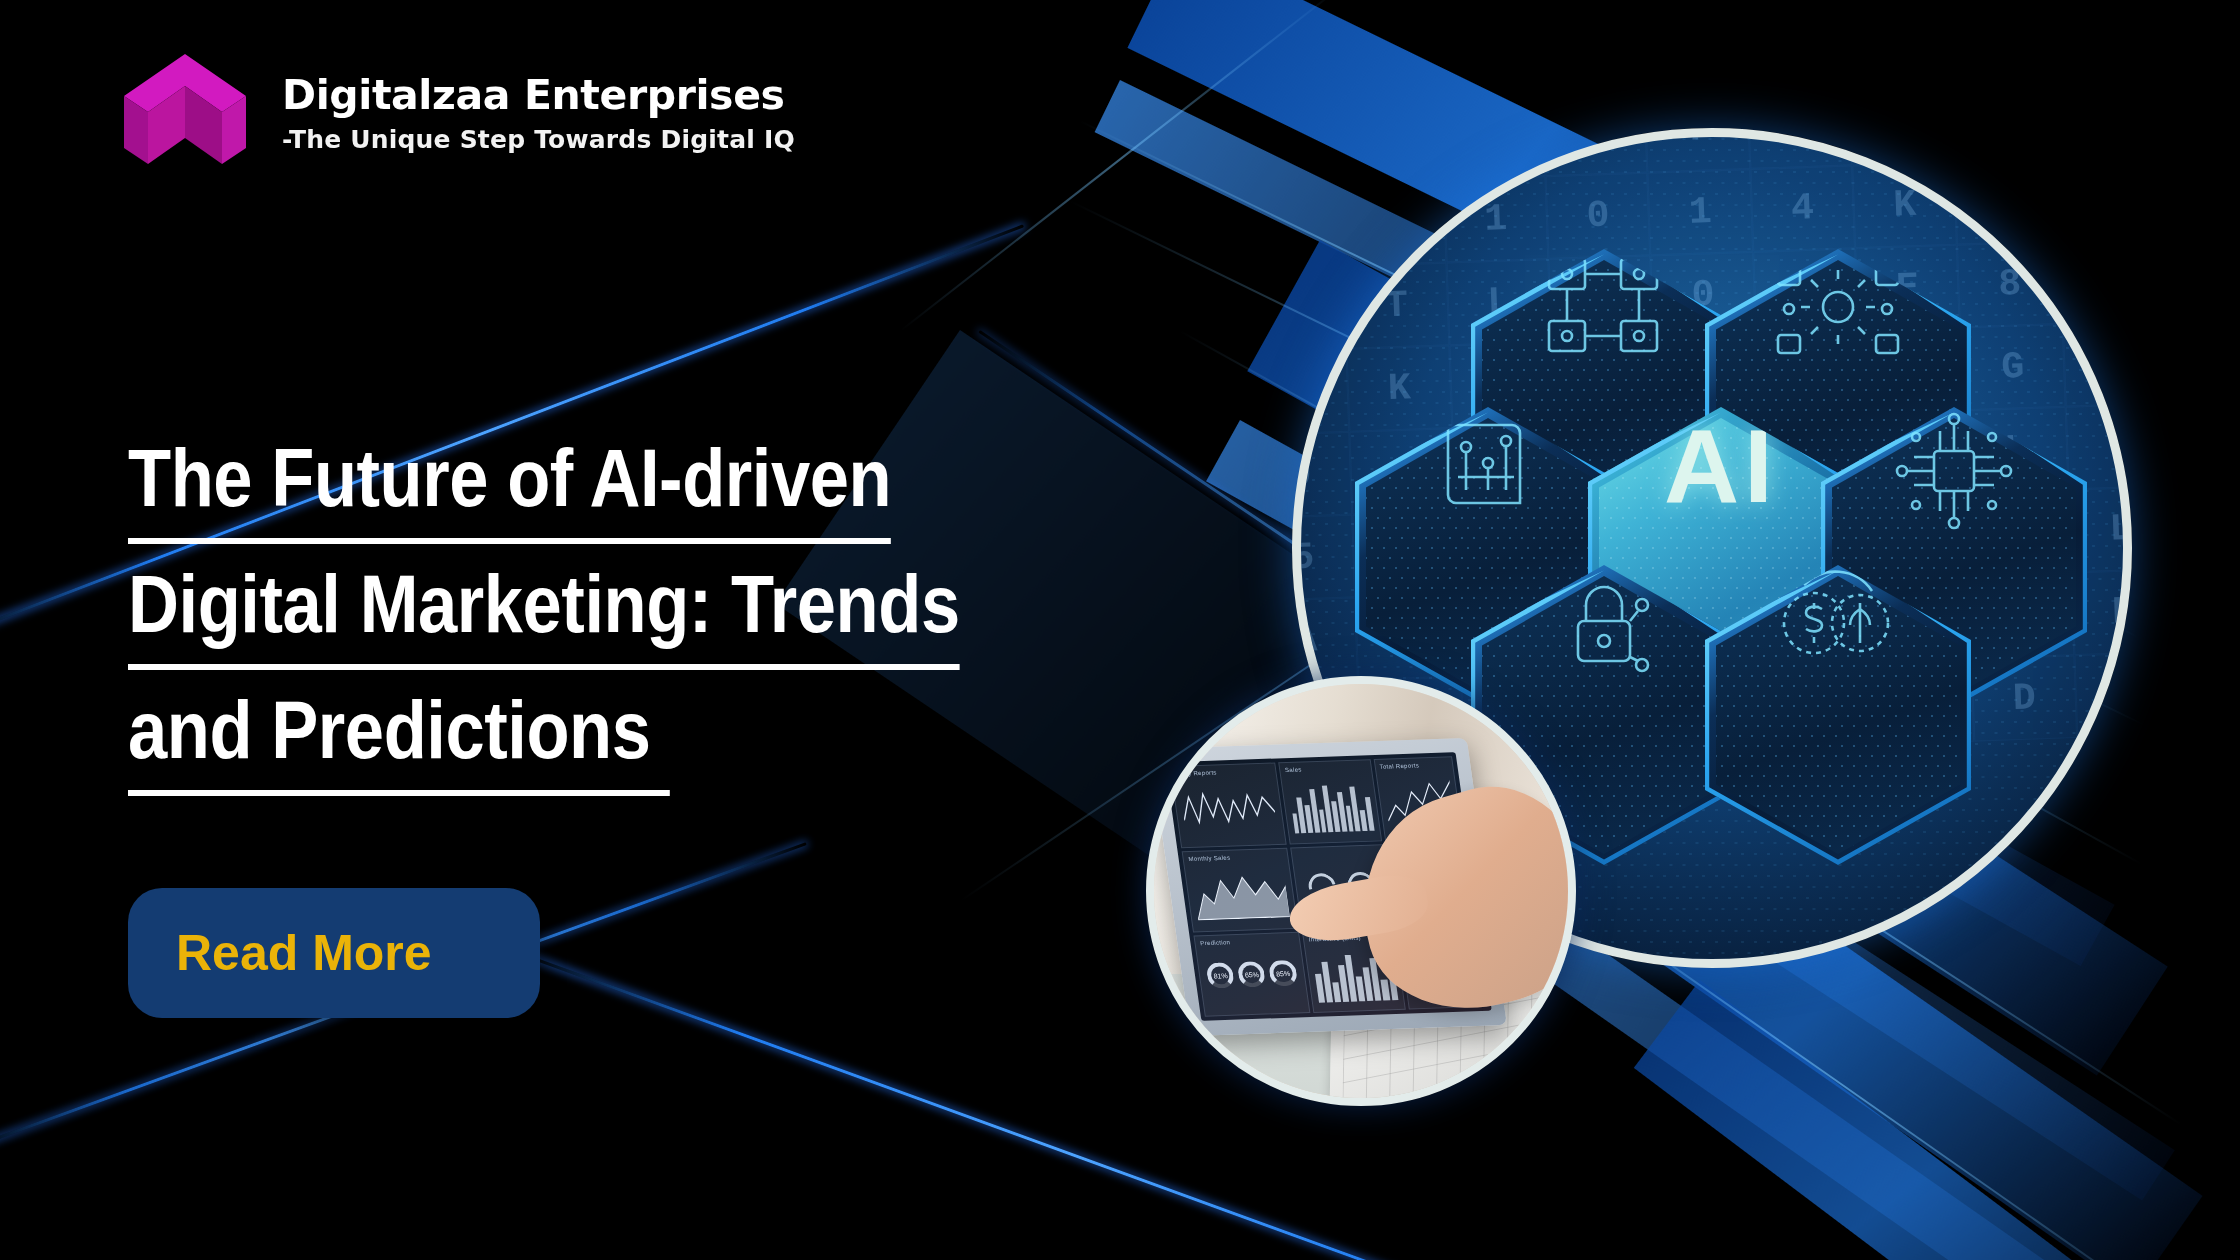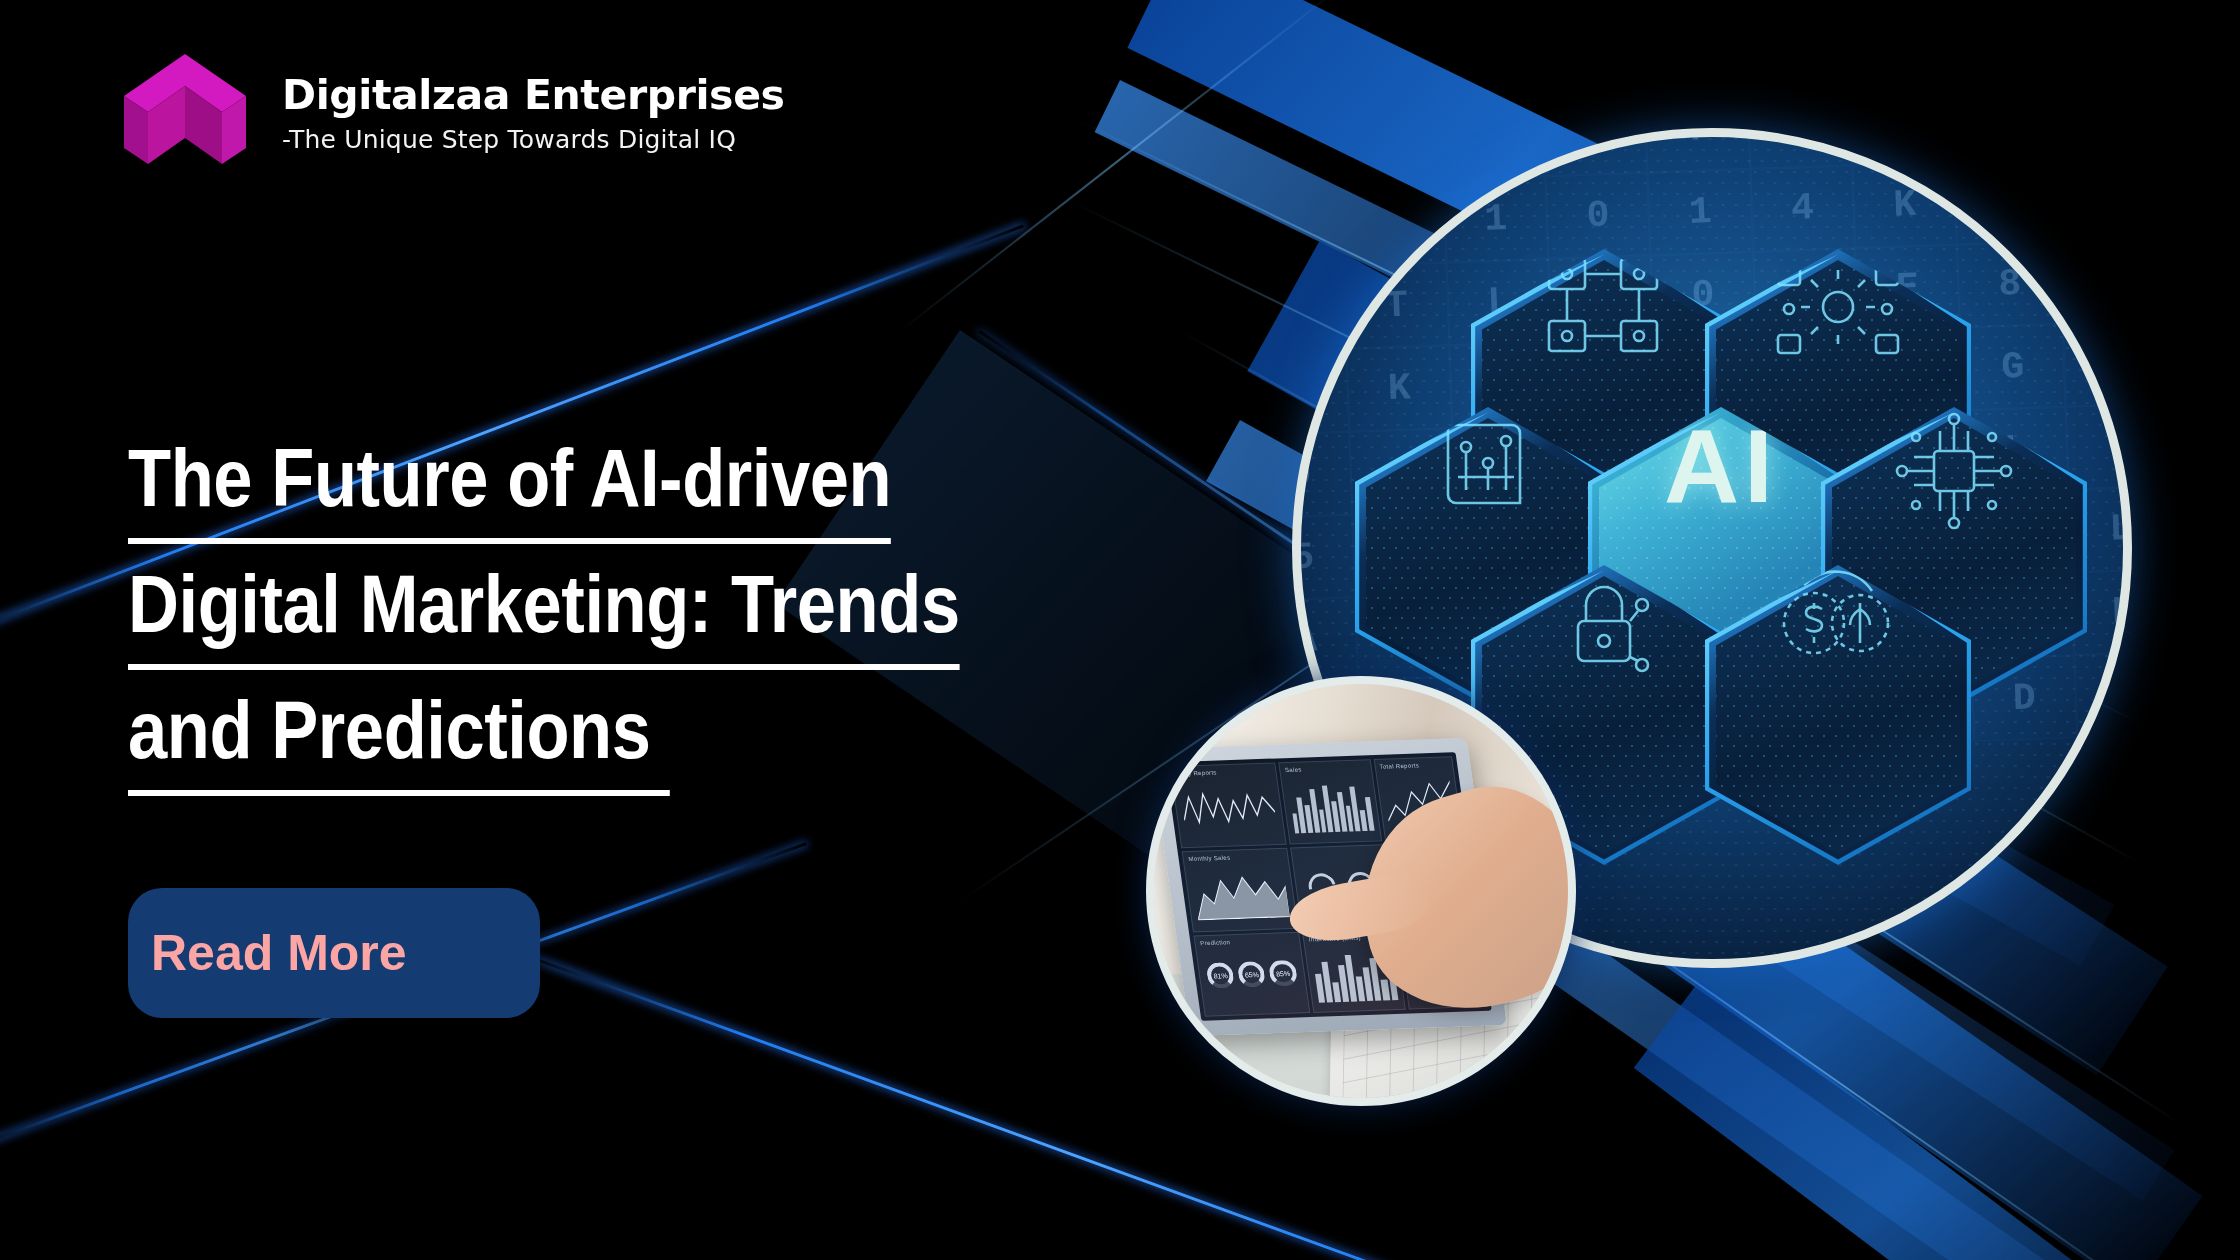--- a/index.html
+++ b/index.html
@@ -198,21 +198,21 @@
   
   .brand { position:absolute; left:122px; top:52px; display:flex; align-items:center; gap:34px; }
   .logo { width:126px; height:116px; position:relative; }
   .logo svg { width:100%; height:100%; display:block; }
   .brand-text { display:flex; flex-direction:column; gap:6px; padding-top:4px; }
   .brand-title {
     color:#fff; font-size:41px; font-weight:700; letter-spacing:-0.4px;
     font-family:"DejaVu Sans", sans-serif;
   }
   .brand-tag {
-    color:#f2f2f2; font-size:25px; font-weight:400; letter-spacing:.2px;
+    color:#f2f2f2; font-size:25px; font-weight:700; letter-spacing:.2px;
     font-family:"DejaVu Sans", sans-serif;
   }
 
   .headline { position:absolute; left:128px; top:418px; width:1020px; }
   .headline .ln {
     display:block; width:max-content; max-width:100%;
     color:#fff;
     font-family:"Liberation Sans Narrow","Liberation Sans", sans-serif;
     font-weight:700;
     font-size:82px;
@@ -222,24 +222,24 @@
     transform:scaleX(.86);
     transform-origin:left center;
     white-space:pre;
   }
 
   .readmore {
     position:absolute; left:128px; top:888px;
     width:412px; height:130px;
     background:#143c72;
     border:none; border-radius:34px;
-    color:#fca5a5;
+    color:#eab308;
     font-family:"Liberation Sans", sans-serif;
     font-size:50px; font-weight:700;
-    text-align:left; padding-left:23px;
+    text-align:left; padding-left:48px;
     cursor:pointer;
     box-shadow:0 6px 22px rgba(0,0,0,.55);
   }
 </style>
 </head>
 <body>
 
 <div class="stage">
 
   <div class="bg-tech">

